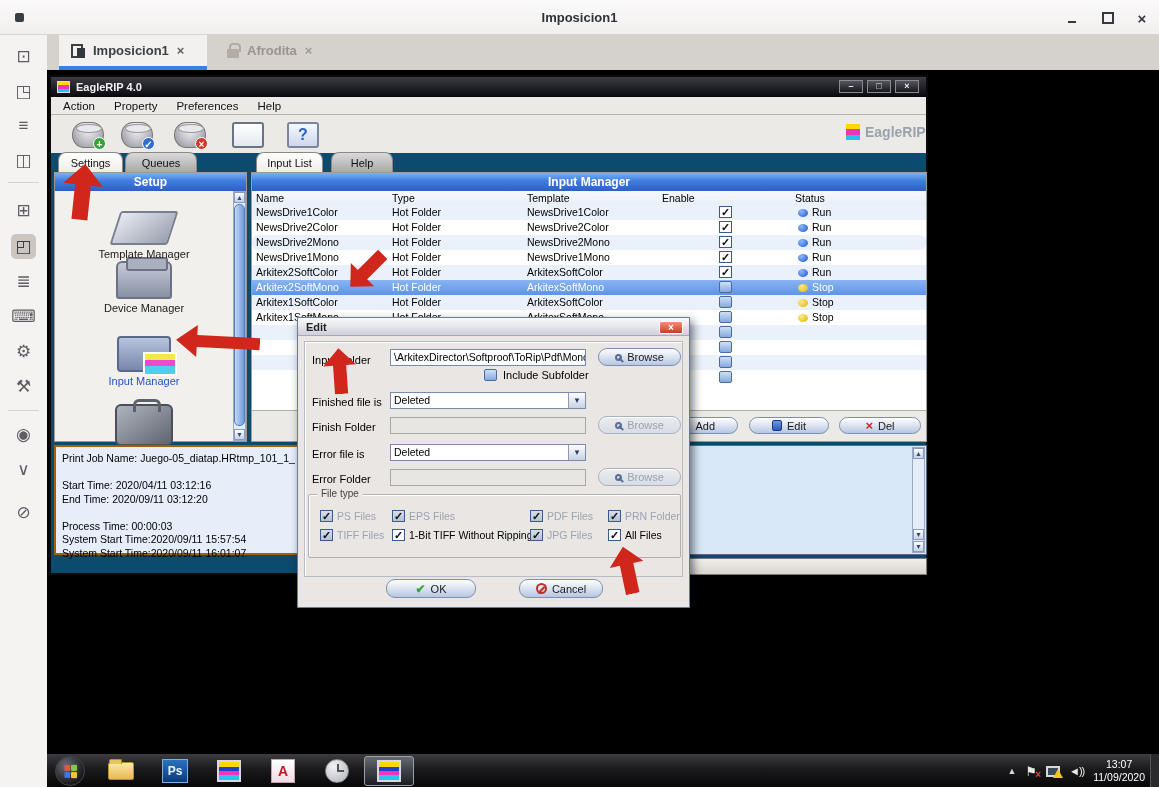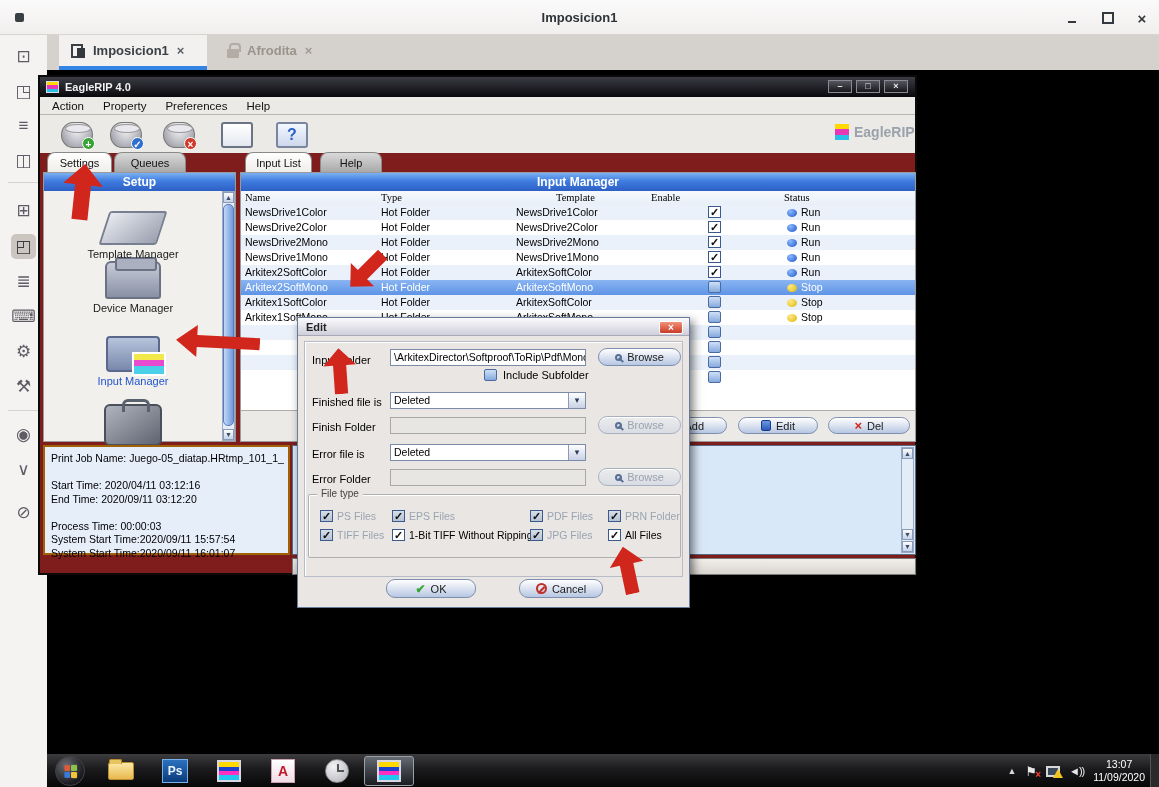--- a/index.html
+++ b/index.html
@@ -39,21 +39,21 @@
   .tab-winicon::before { content:""; position:absolute; left:0; top:0; width:8px; height:10px; border:2px solid #3a4045; }
   .tab-winicon::after { content:""; position:absolute; right:0; bottom:0; width:8px; height:10px; background:#32383d; }
   .tab-lock { position:relative; width:12px; height:9px; background:#b2aca4; border-radius:1px; margin-top:5px; }
   .tab-lock::before { content:""; position:absolute; left:2px; top:-6px; width:8px; height:7px;
     border:2px solid #b2aca4; border-bottom:none; border-radius:4px 4px 0 0; }
 
   
   .desktop { position:absolute; left:47px; top:70px; width:1112px; height:683px; background:#000; }
 
   
-  .rip { position:absolute; left:38px; top:75px; width:879px; height:500px; background:#7f1d1d;
+  .rip { position:absolute; left:49px; top:75px; width:879px; height:500px; background:#0c4a6e;
     border:2px solid #0a0a0a; }
   .rip-titlebar { position:absolute; left:0; top:0; width:875px; height:20px;
     background:linear-gradient(#3c3c44,#08080c); display:flex; align-items:center; }
   .rip-title { color:#f0f0f0; font-size:11px; font-weight:bold; margin-left:6px; }
   .erip-minilogo { width:13px; height:12px; margin-left:6px; border:1px solid #dcdce6;
     background:linear-gradient(180deg,#ffd800 0 34%,#e838b8 34% 67%,#28c0e8 67%); }
   .rc { position:absolute; top:3px; width:24px; height:13px; background:linear-gradient(#55555d,#17171c);
     border:1px solid #8a8a92; color:#eee; font-size:9px; line-height:11px; text-align:center; }
   .rc-min { left:788px; } .rc-max { left:816px; } .rc-close { left:844px; }
   .rc-min::before { content:"–"; font-weight:bold; }
@@ -118,23 +118,23 @@
   .sv-setup { left:178px; top:18px; width:13px; height:250px; }
   .sb-btn { position:absolute; left:0; width:11px; height:11px; background:linear-gradient(#fdfdfd,#c4d2e8);
     border:1px solid #8a9ab8; font-size:7px; line-height:10px; text-align:center; color:#3a4a6a; }
   .sb-thumb { position:absolute; left:0; width:11px; background:linear-gradient(90deg,#c2d8f6,#6e9ade);
     border:1px solid #5c7cb8; border-radius:5px; }
 
   
   .im-panel { position:absolute; left:200px; top:95px; width:676px; height:270px; background:#eceae6; border:1px solid #9a9a9a; }
   .im-hdr { position:absolute; left:0; top:0; width:674px; height:18px; }
   .im-colhdr { position:absolute; left:0; top:18px; width:674px; height:26px;
-    background:linear-gradient(#f6f9fd,#dde7f4); border-bottom:1px solid #aebcd4; font-size:10.5px; color:#000;font-family:Liberation Serif, serif; }
+    background:linear-gradient(#f6f9fd,#dde7f4); border-bottom:1px solid #aebcd4; font-size:10.5px; color:#000; }
   .im-colhdr span { position:absolute; top:0; line-height:14px; }
-  .ch-name { left:4px; } .ch-type { left:140px; } .ch-template { left:275px;margin-left:40px; } .ch-enable { left:410px; } .ch-status { left:543px; }
+  .ch-name { left:4px; } .ch-type { left:140px; } .ch-template { left:275px; } .ch-enable { left:410px; } .ch-status { left:543px; }
   .im-rows { position:absolute; left:0; top:32px; width:674px; height:180px; background:#fff; }
   .im-listbg { position:absolute; left:0; top:32px; width:674px; height:206px; background:#fff; border-bottom:1px solid #b0aca6; }
   .trow { position:absolute; left:0; width:674px; height:15px; font-size:10.5px; color:#000; }
   .trow.alt1 { background:#eaf1fb;text-align:center; } .trow.alt0 { background:#ffffff; }
   .trow.sel { background:linear-gradient(#8ab4f2,#5e94e6); color:#fff;padding-left:24px; }
   .tc { position:absolute; top:0; line-height:15px; white-space:nowrap; }
   .tc-name { left:4px; } .tc-type { left:140px; } .tc-template { left:275px; } .tc-status { left:560px; }
   .cb { position:absolute; left:467px; top:1px; width:13px; height:12px; border:1px solid #3a5a8c; display:inline-block; }
   .cb.on { background:#fff; } .cb.on::before { content:"✓"; display:block; font-size:11px; font-weight:bold;
     color:#111; line-height:11px; text-align:center; }
@@ -388,21 +388,21 @@
             <span class="tc tc-status">Run</span>
           </div>
           <div class="trow alt0" style="top: 15px;">
             <span class="tc tc-name">NewsDrive2Color</span>
             <span class="tc tc-type">Hot Folder</span>
             <span class="tc tc-template">NewsDrive2Color</span>
             <span class="cb on"></span>
             <span class="dot run"></span>
             <span class="tc tc-status">Run</span>
           </div>
-          <div class="trow alt1" style="top: 30px;">
+          <div class="trow alt1" style="top: 30px; border-radius: 6px;">
             <span class="tc tc-name">NewsDrive2Mono</span>
             <span class="tc tc-type">Hot Folder</span>
             <span class="tc tc-template">NewsDrive2Mono</span>
             <span class="cb on"></span>
             <span class="dot run"></span>
             <span class="tc tc-status">Run</span>
           </div>
           <div class="trow alt0" style="top: 45px;">
             <span class="tc tc-name">NewsDrive1Mono</span>
             <span class="tc tc-type">Hot Folder</span>

